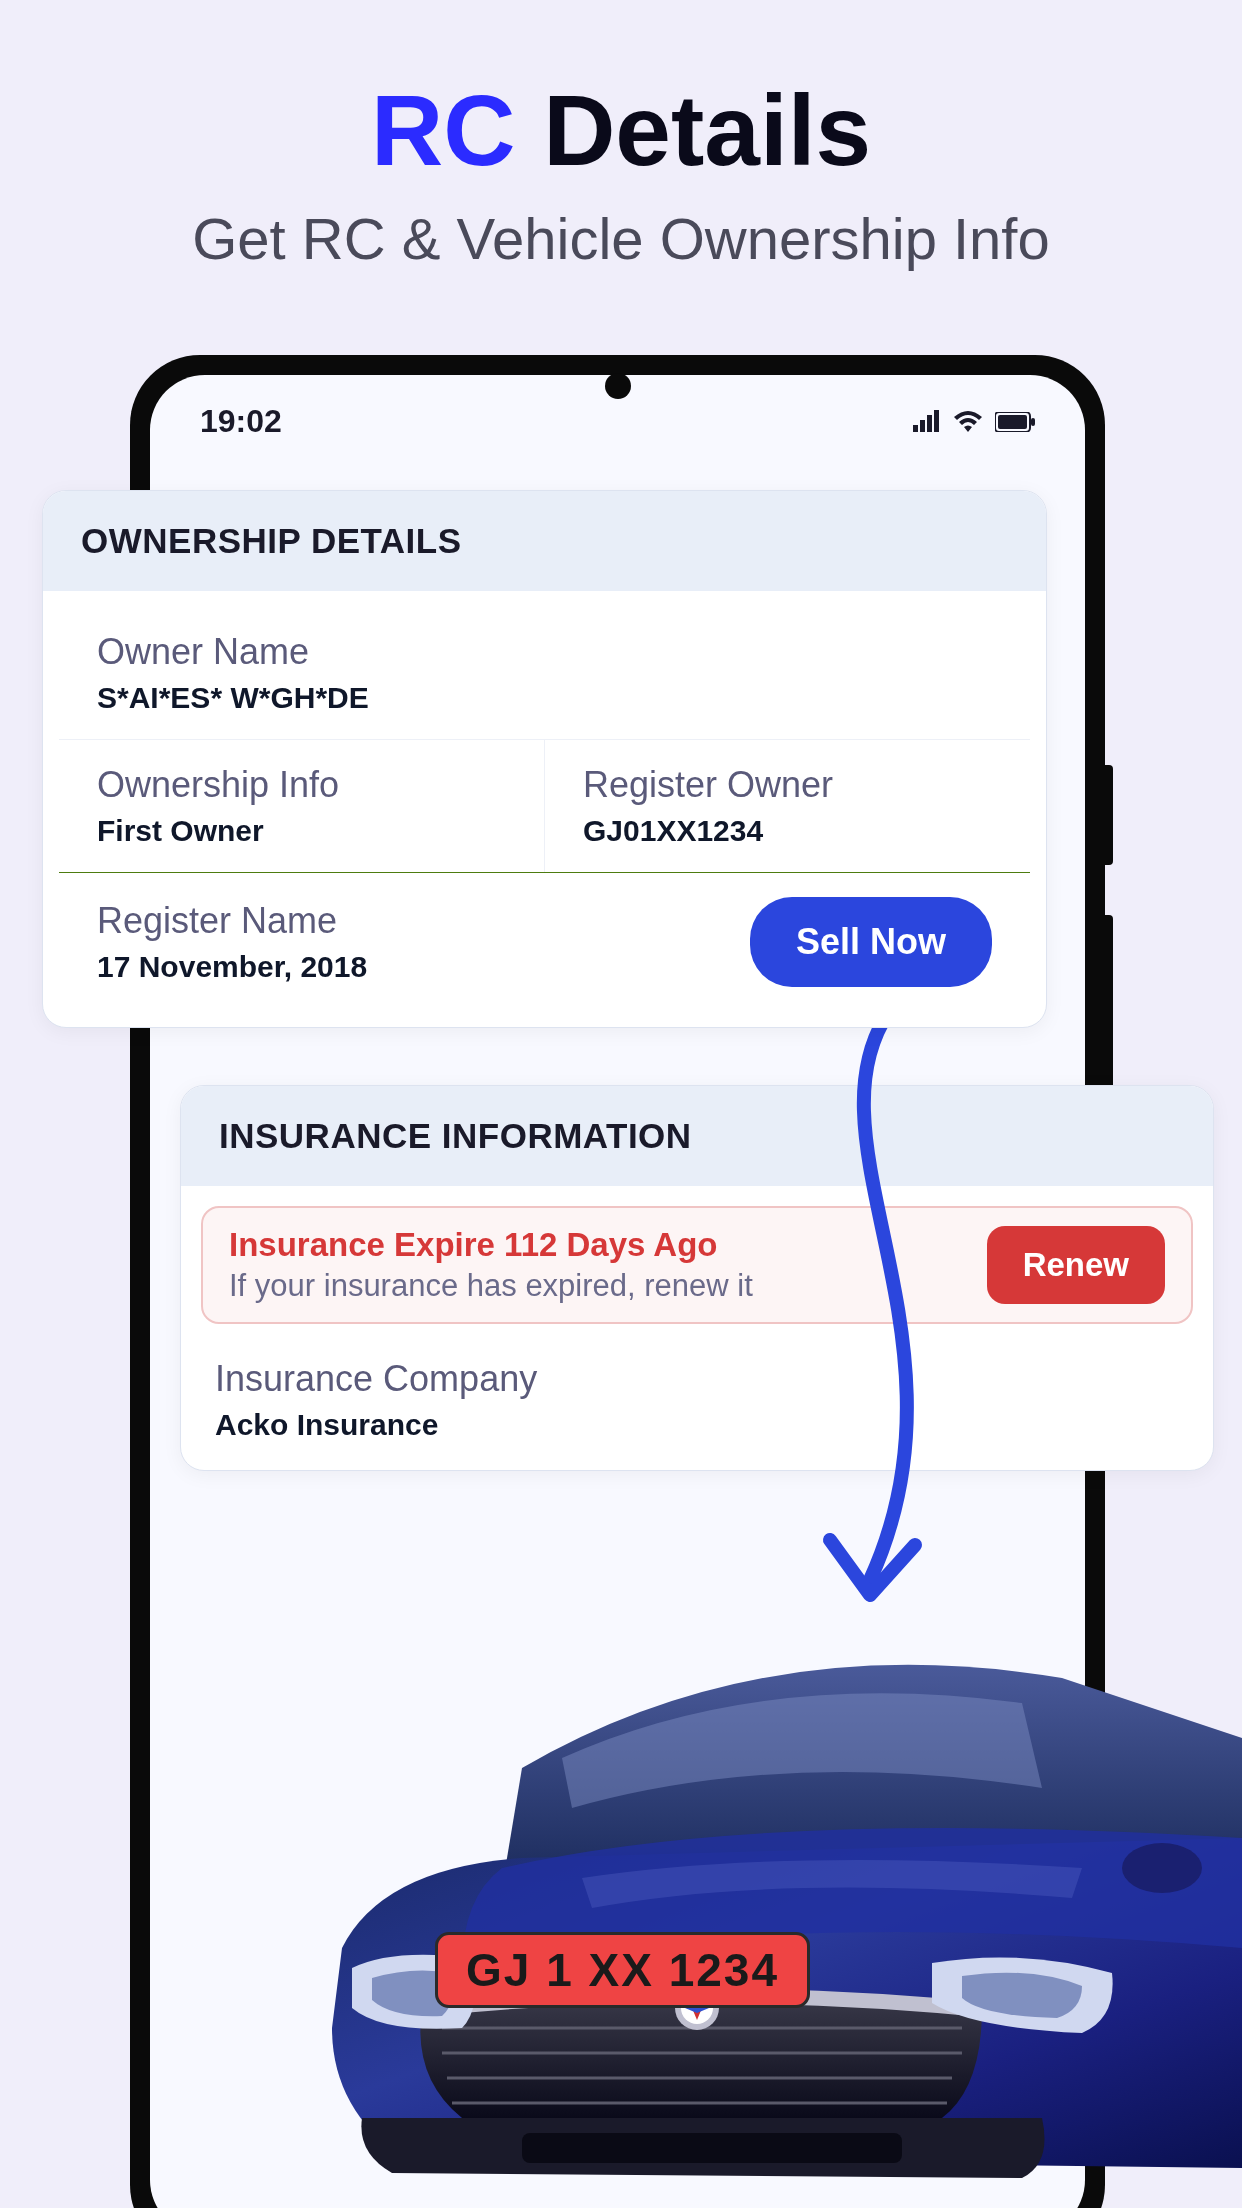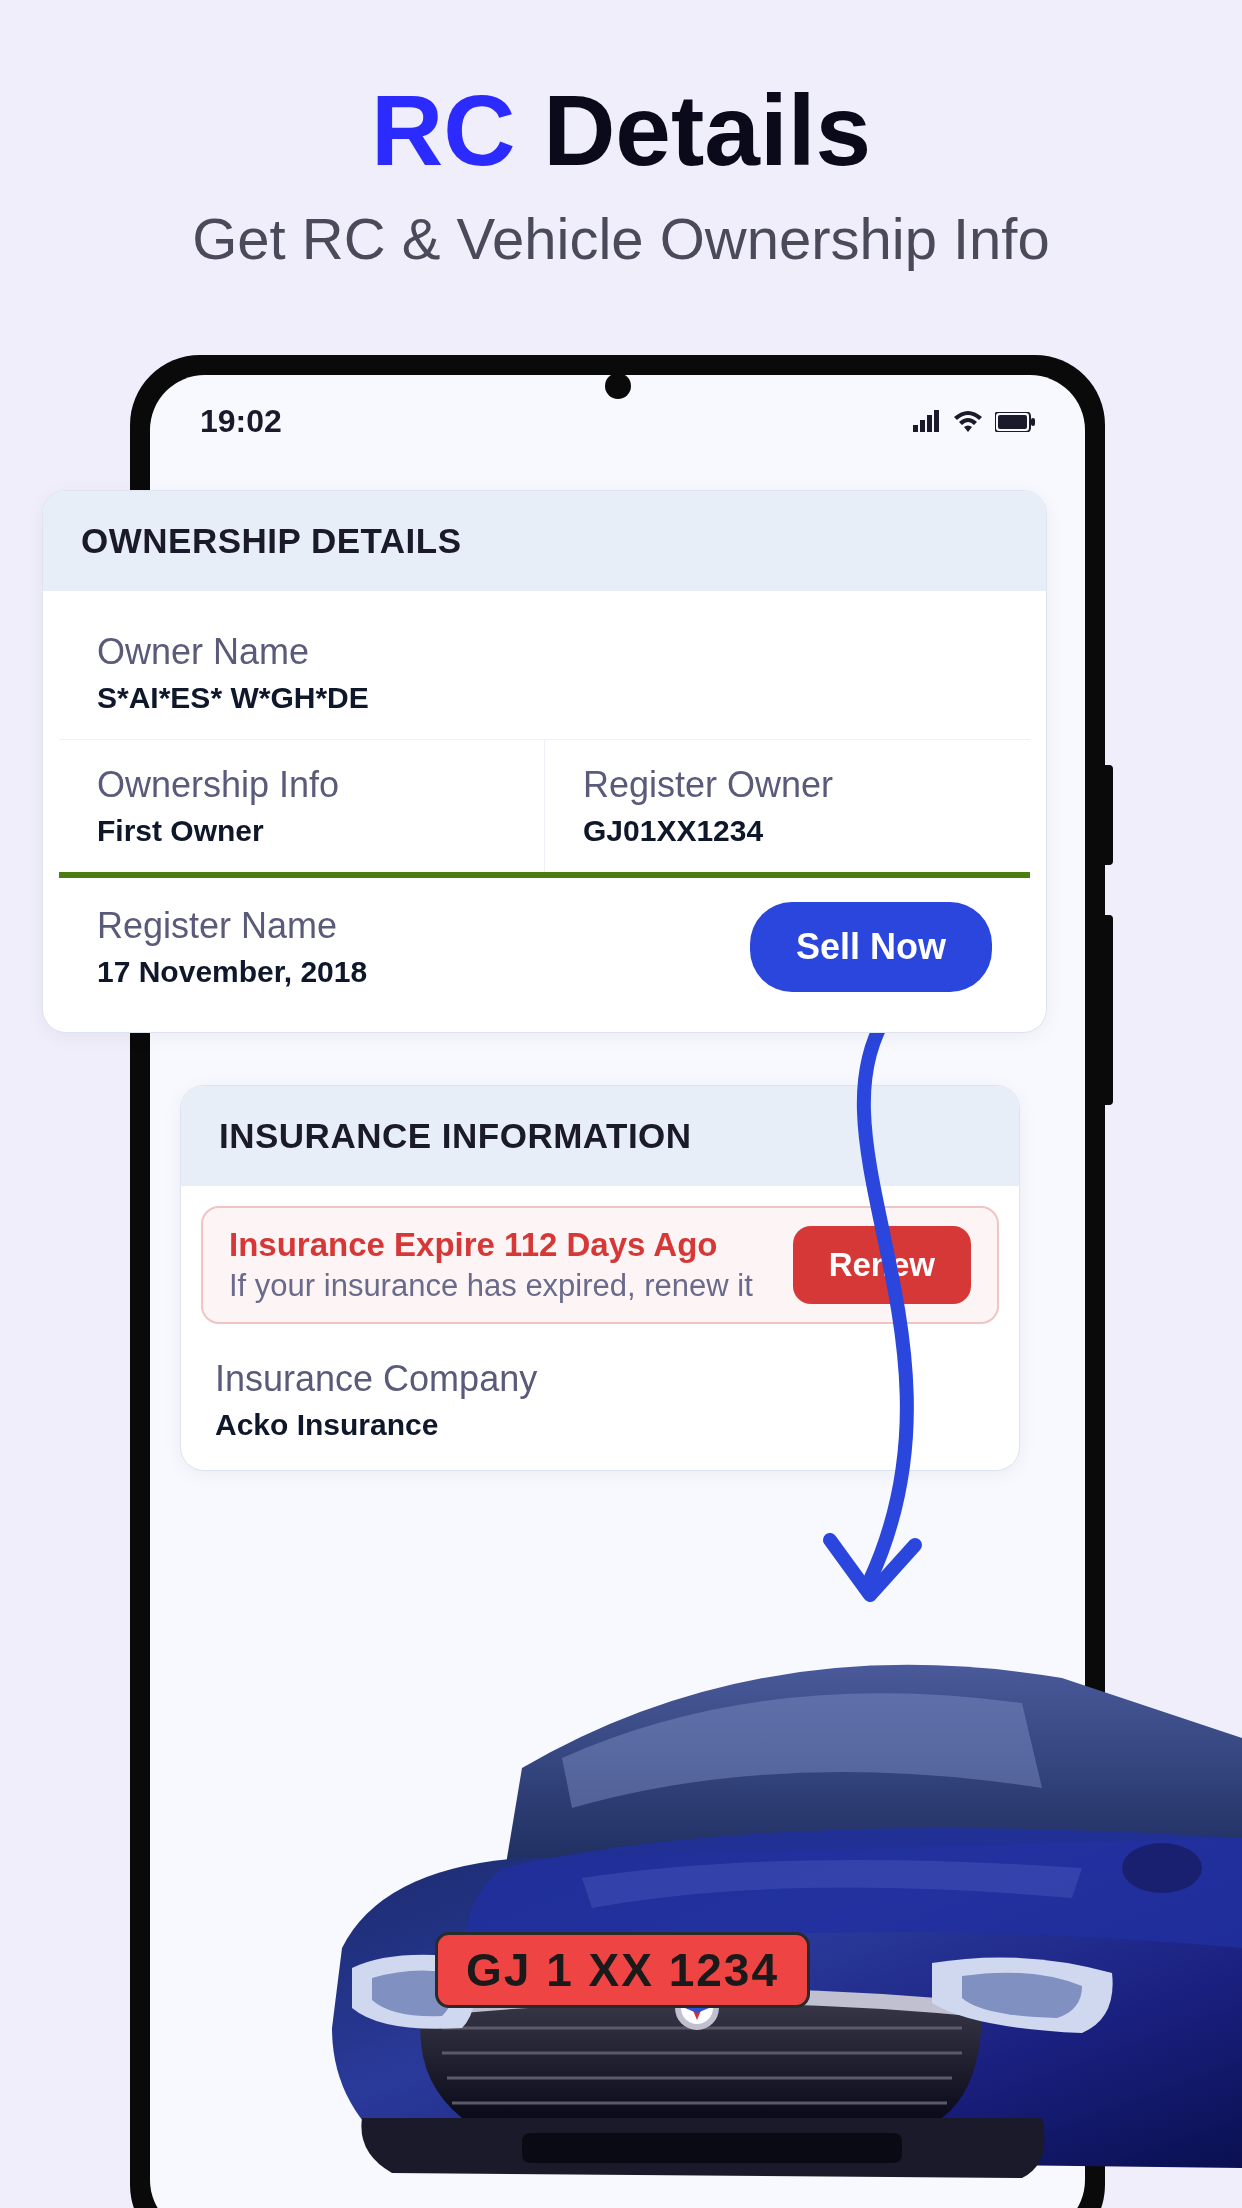--- a/index.html
+++ b/index.html
@@ -127,21 +127,21 @@
       color: #5a5a7a;
       margin-bottom: 8px;
     }
     .field-value {
       font-size: 30px;
       font-weight: 700;
       color: #0f172a;
     }
     .dual-row {
       display: flex;
-      border-bottom: 6px solid #4d7c0f;
+      border-bottom: 1px solid #4d7c0f;
     }
     .dual-col {
       flex: 1;
       padding: 24px 38px;
     }
     .dual-col:first-child {
       border-right: 1px solid #edf0f7;
     }
     .reg-date-row {
       display: flex;
@@ -156,21 +156,21 @@
       font-weight: 700;
       padding: 24px 46px;
       border-radius: 42px;
       border: none;
       cursor: pointer;
     }
     .insurance-card {
       position: absolute;
       top: 1085px;
       left: 180px;
-      width: 840px;
+      width: 1034px;
       z-index: 3;
     }
     .expire-box {
       margin: 20px;
       border: 2px solid #f0c4c4;
       border-radius: 18px;
       background: #fdf5f5;
       padding: 18px 26px;
       display: flex;
       justify-content: space-between;

